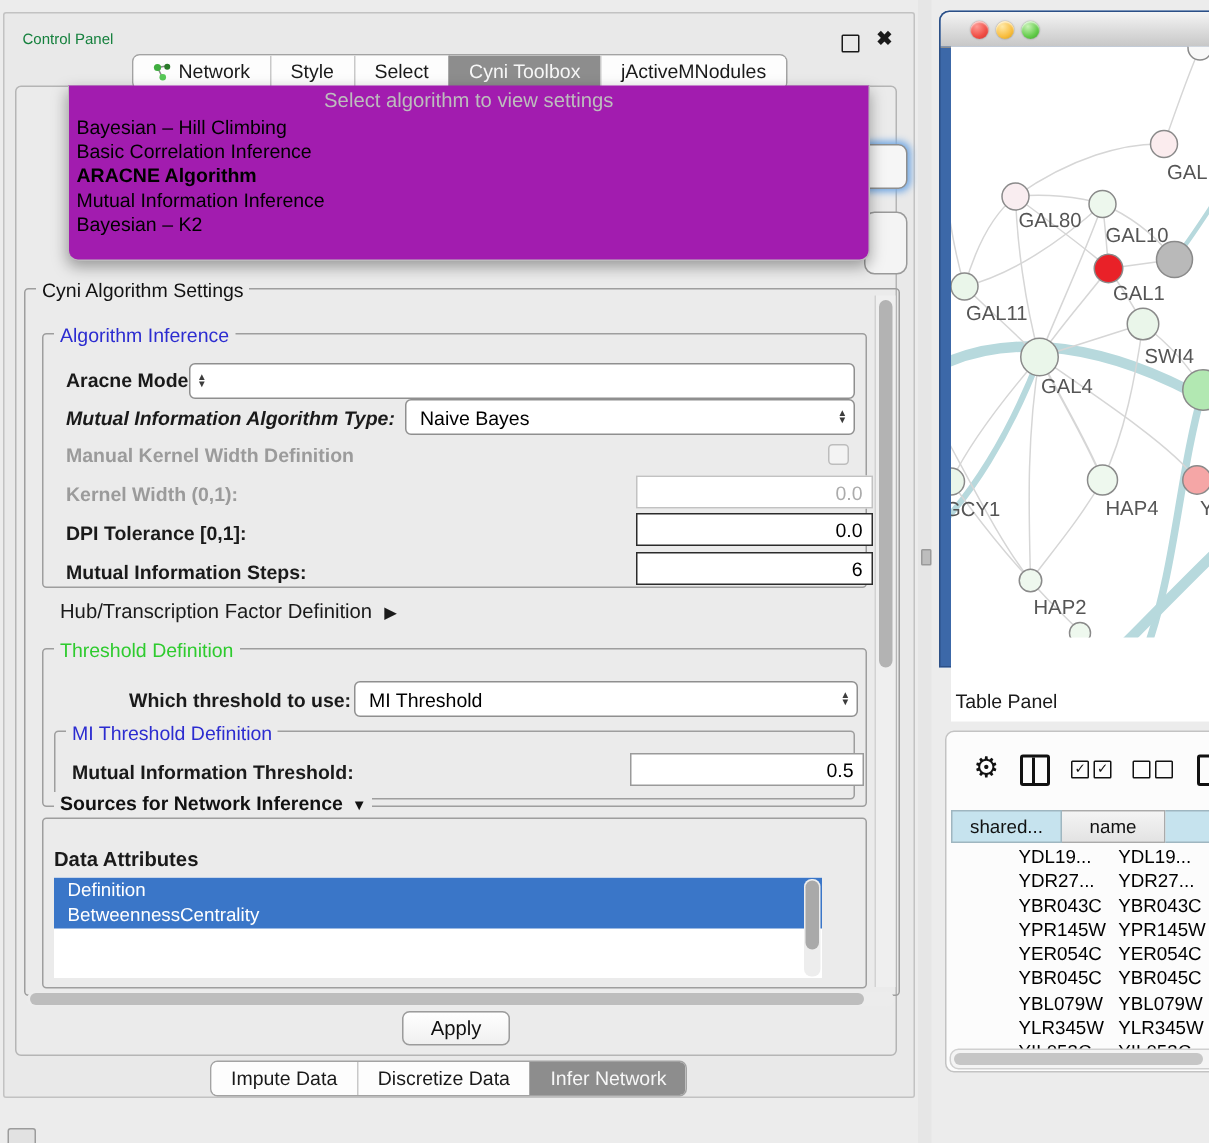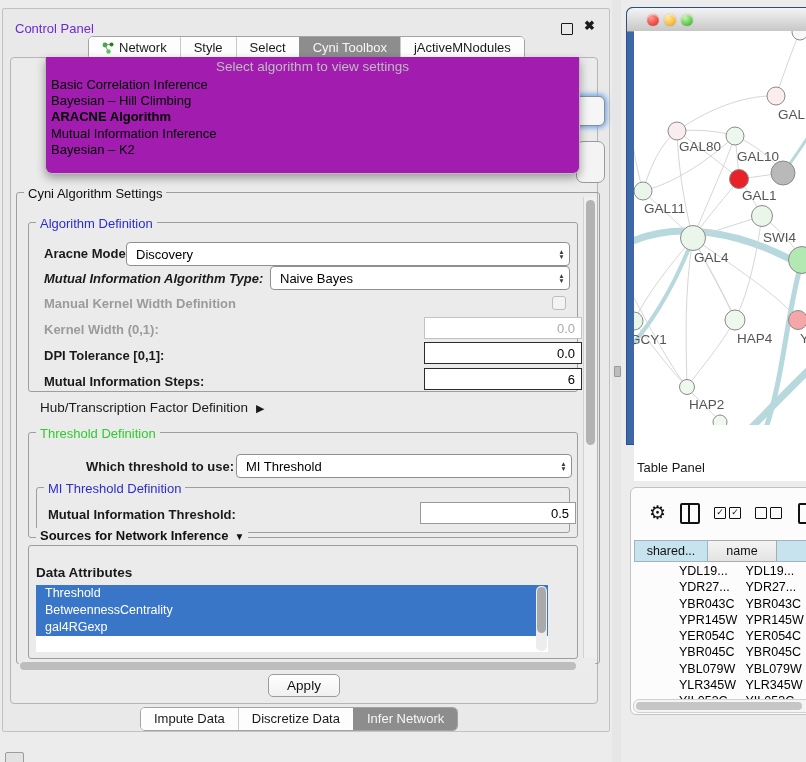--- a/index.html
+++ b/index.html
@@ -7,21 +7,21 @@
     width:806px;height:762px;position:relative;overflow:hidden;
     background:#ececec;
     font-family:"Liberation Sans",sans-serif;
     -webkit-font-smoothing:antialiased;
     color:#111;
   }
   .abs{position:absolute;}
   
   .control-panel{left:2px;top:8px;width:606px;height:722px;background:#e9e9e9;
     border:1px solid #c2c2c2;border-radius:2px;}
-  .cp-title{left:12px;top:12px;font-size:13px;color:#6d28d9;}
+  .cp-title{left:12px;top:12px;font-size:10px;color:#15803d;}
   .float-btn{right:36px;top:14px;width:10px;height:10px;border:1.5px solid #1a1a1a;border-radius:1px;cursor:pointer;}
   .close-btn{right:14px;top:9px;font-size:13px;font-weight:bold;color:#1a1a1a;cursor:pointer;}
   
   .tabbar{display:inline-flex;border:1px solid #a3a3a3;border-radius:5px;overflow:hidden;background:#fdfdfd;}
   .tabbar .tab{padding:3px 13px 4px 13px;font-size:13px;color:#1a1a1a;border-left:1px solid #c9c9c9;
     display:flex;align-items:center;gap:5px;white-space:nowrap;cursor:pointer;background:#fdfdfd;}
   .tabbar .tab:first-child{border-left:none;}
   .tabbar .tab.selected{background:#8d8d8d;color:#f7f7f7;border-left-color:#8d8d8d;}
   .tabbar-top{left:88px;top:36px;}
   .tabbar-bottom{left:140px;top:707px;}
@@ -149,41 +149,40 @@
       <span>Cyni Toolbox</span>
     </div>
     <div class="tab">
       <span>jActiveMNodules</span>
     </div>
   </div>
 
 <div class="abs popup">
   <div class="prompt">Select algorithm to view settings</div>
   <div id="dropdown-items">
+      <div class="item">Bayesian – Hill Climbing</div>
       <div class="item">Basic Correlation Inference</div>
-      <div class="item">Bayesian – Hill Climbing</div>
       <div class="item selected">ARACNE Algorithm</div>
       <div class="item">Mutual Information Inference</div>
       <div class="item">Bayesian – K2</div>
     </div>
 </div>
 
 <div class="fs" style="left:16px;top:192px;width:582px;height:470px;"></div>
 <span class="fs-legend" style="left:24px;top:186px;">Cyni Algorithm Settings</span>
 
 <div class="abs vscroll">
     <div class="thumb"></div>
   </div>
 
 <div class="fs" style="left:28px;top:222px;width:548px;height:168px;"></div>
-<span class="fs-legend legend-blue" style="left:36px;top:216px;">Algorithm Definition</span>
+<span class="fs-legend legend-blue" style="left:36px;top:216px;">Algorithm Inference</span>
 
 <span class="lbl" style="left:44px;top:246px;">Aracne Mode:</span>
 <div class="combo" style="left:126px;top:242px;width:442px;height:22px;">
-  <span class="val">Discovery</span>
   <span class="stepper">
       <span>▲</span>
       <span>▼</span>
     </span>
 </div>
 
 <span class="lbl" style="left:44px;top:271px;font-style:italic;">Mutual Information Algorithm Type:</span>
 <div class="combo" style="left:270px;top:266px;width:298px;height:22px;">
   <span class="val">Naive Bayes</span>
   <span class="stepper">
@@ -224,23 +223,22 @@
 <span class="fs-legend legend-blue" style="left:44px;top:481px;">MI Threshold Definition</span>
 
 <span class="lbl" style="left:48px;top:507px;">Mutual Information Threshold:</span>
 <div class="tf" style="left:420px;top:502px;width:142px;height:20px;border-color:#9a9a9a;">0.5</div>
 
 <div class="fs" style="left:28px;top:545px;width:548px;height:112px;"></div>
 <span class="fs-legend" style="left:36px;top:528px;font-weight:bold;"><span>Sources for Network Inference</span><span class="tri-down">▼</span></span>
 
 <span class="lbl" style="left:36px;top:565px;font-size:13.5px;">Data Attributes</span>
 <div class="abs attr-list" id="attr-list">
-    <div class="attr-item">Threshold</div>
+    <div class="attr-item">Definition</div>
     <div class="attr-item">BetweennessCentrality</div>
-    <div class="attr-item">gal4RGexp</div>
   </div>
 <div class="abs attr-scroll">
     <div class="thumb"></div>
   </div>
 
 <div class="abs hscroll">
     <div class="thumb"></div>
   </div>
 
 <div class="abs apply-btn">Apply</div>

